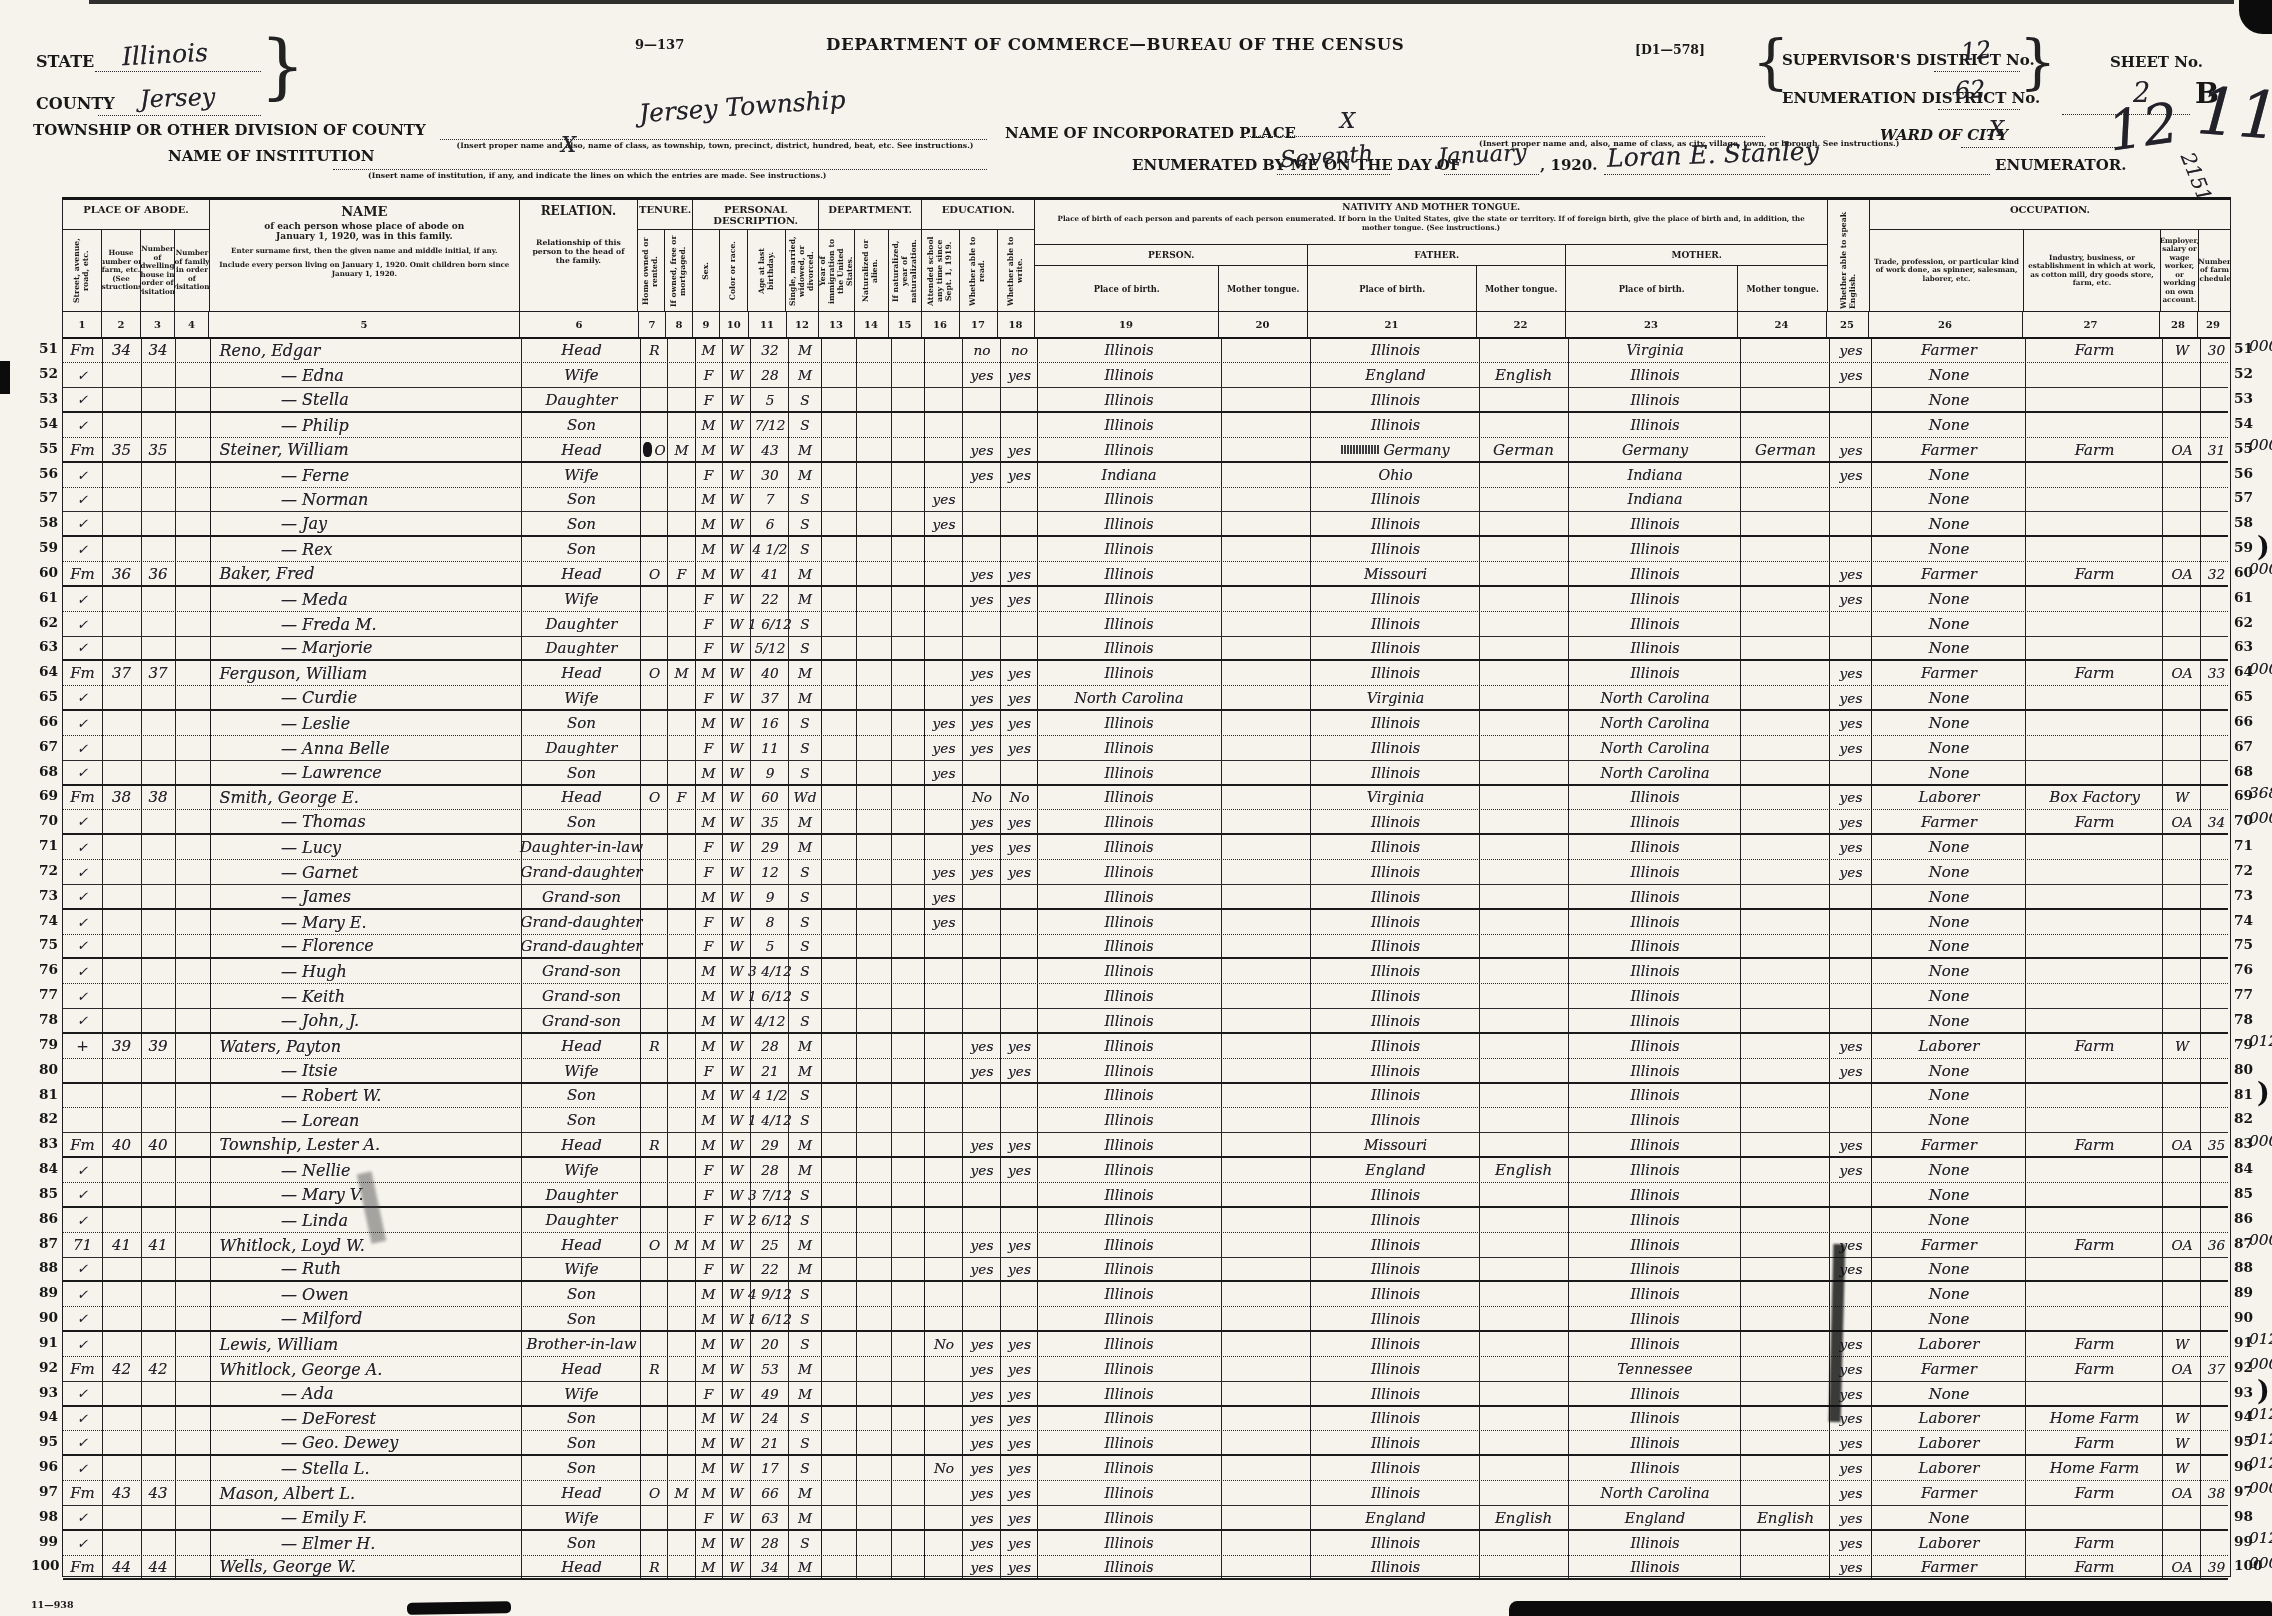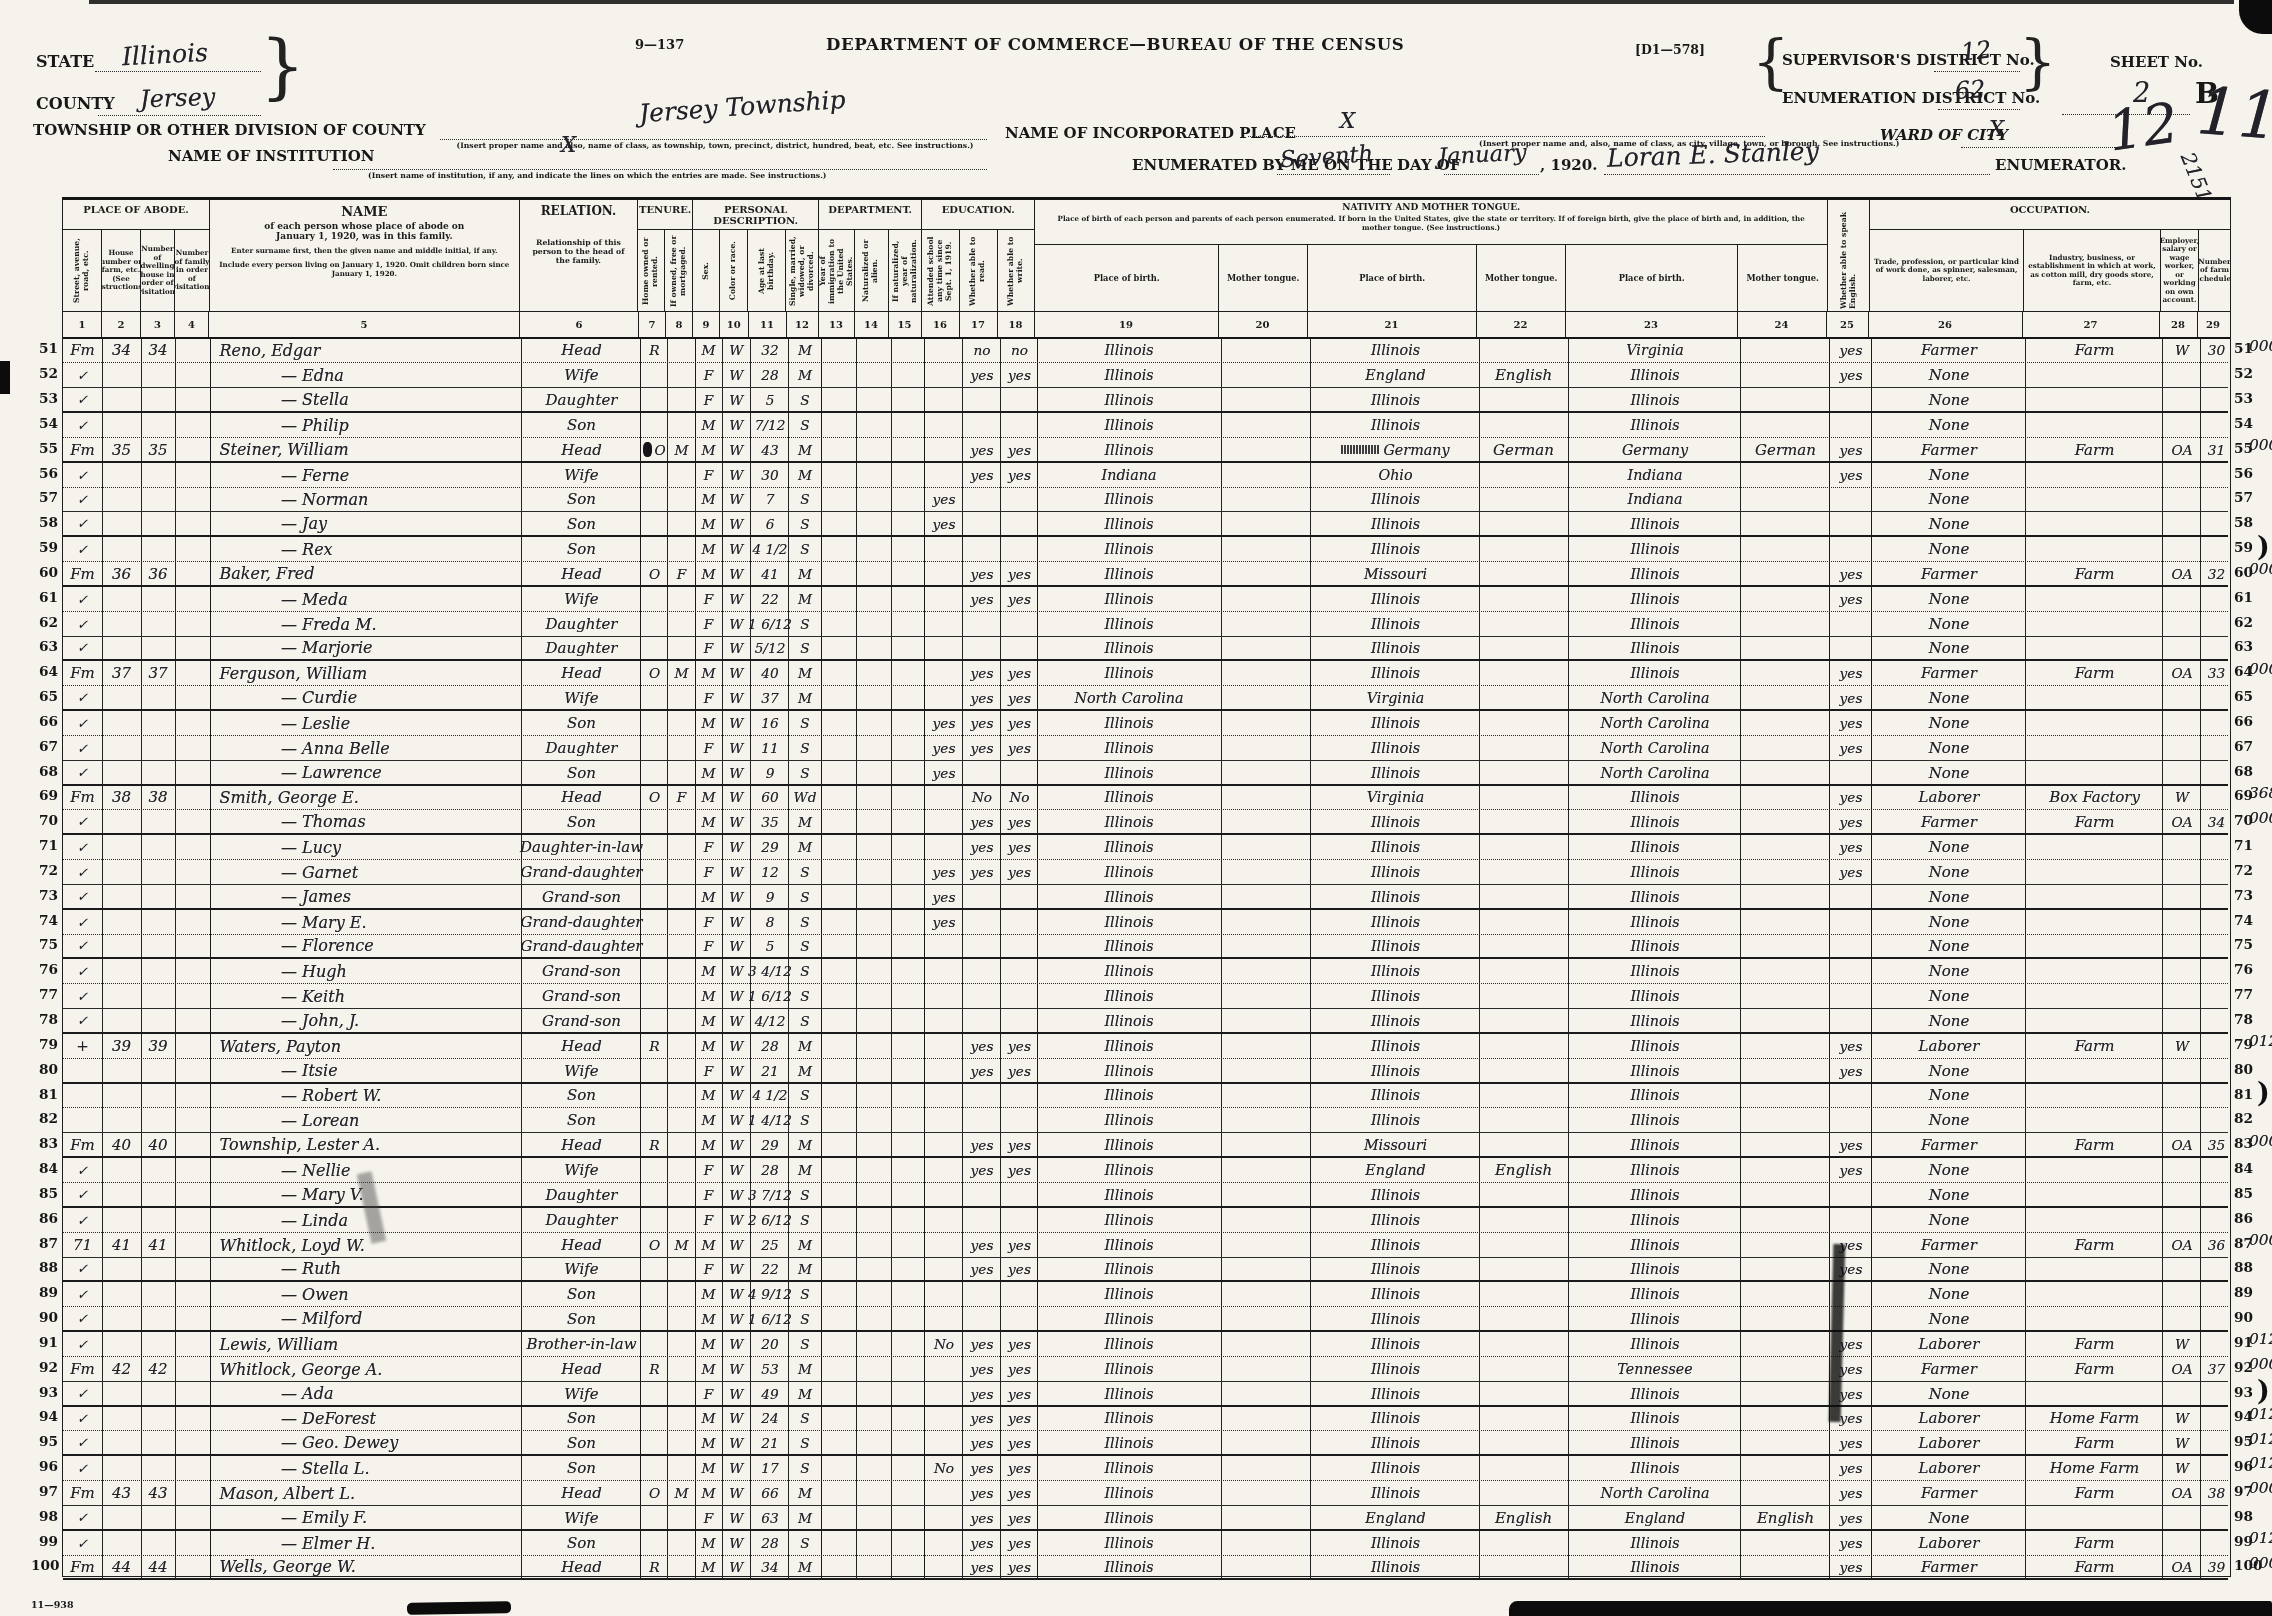--- a/index.html
+++ b/index.html
@@ -199,20 +199,25 @@
             </div>
             <div class="scell" style="width: 37px;">
               <div class="vert">Whether able to write.</div>
             </div>
           </div>
         </div>
         <div class="hcell" style="width: 793px;">
           <div style="height:45px;border-bottom:1.2px solid #1d1d1d;box-sizing:border-box;padding:2.4px 18px;">
             <div class="bigcol" style="font-size:9px;">NATIVITY AND MOTHER TONGUE.</div>
             <div class="bigcol" style="font-size:7.1px;font-weight:bold;margin-top:1.2px;">Place of birth of each person and parents of each person enumerated.  If born in the United States, give the state or territory.  If of foreign birth, give the place of birth and, in addition, the mother tongue.  (See instructions.)</div>
+          </div>
+          <div style="display:flex;height:21.4px;border-bottom:1.2px solid #1d1d1d;box-sizing:border-box;">
+            <div class="bigcol" style="width:273px;border-right:1.2px solid #1d1d1d;box-sizing:border-box;font-size:9px;line-height:20px;">PERSON.</div>
+            <div class="bigcol" style="width:258px;border-right:1.2px solid #1d1d1d;box-sizing:border-box;font-size:9px;line-height:20px;">FATHER.</div>
+            <div class="bigcol" style="width:261px;box-sizing:border-box;font-size:9px;line-height:20px;">MOTHER.</div>
           </div>
           <div style="display:flex;flex:1;">
             <div class="bigcol" style="width:184px;border-right:1.2px solid #1d1d1d;box-sizing:border-box;font-size:8.3px;display:flex;align-items:center;justify-content:center;">Place of birth.</div>
             <div class="bigcol" style="width:89px;border-right:1.2px solid #1d1d1d;box-sizing:border-box;font-size:8.3px;display:flex;align-items:center;justify-content:center;">Mother tongue.</div>
             <div class="bigcol" style="width:169px;border-right:1.2px solid #1d1d1d;box-sizing:border-box;font-size:8.3px;display:flex;align-items:center;justify-content:center;">Place of birth.</div>
             <div class="bigcol" style="width:89px;border-right:1.2px solid #1d1d1d;box-sizing:border-box;font-size:8.3px;display:flex;align-items:center;justify-content:center;">Mother tongue.</div>
             <div class="bigcol" style="width:172px;border-right:1.2px solid #1d1d1d;box-sizing:border-box;font-size:8.3px;display:flex;align-items:center;justify-content:center;">Place of birth.</div>
             <div class="bigcol" style="width:89px;border-right:0px solid #1d1d1d;box-sizing:border-box;font-size:8.3px;display:flex;align-items:center;justify-content:center;">Mother tongue.</div>
           </div>
         </div>

